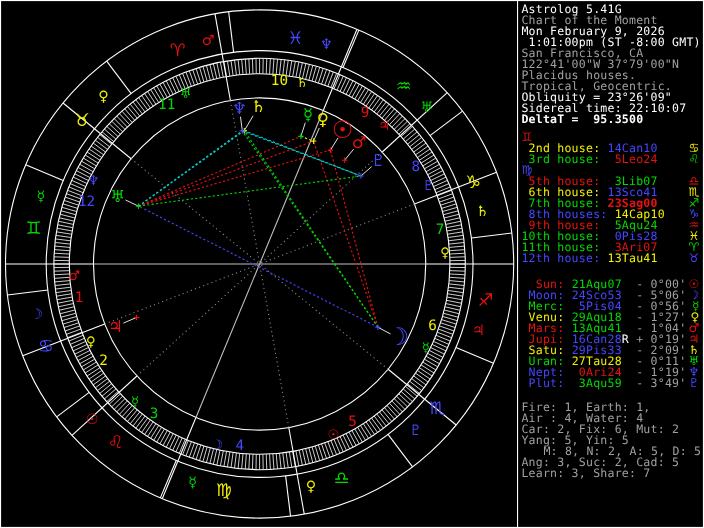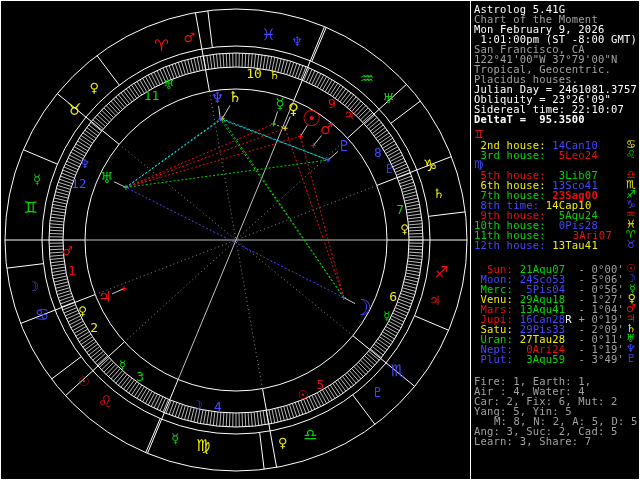--- a/index.html
+++ b/index.html
@@ -545,39 +545,38 @@
     </svg>
   <div class="divider"></div>
   <div class="panel">
     <div class="sect hdr" id="hdr">
         <div class="line"><span style="color: rgb(255, 255, 255);">Astrolog 5.41G</span></div>
         <div class="line"><span style="color: rgb(160, 160, 160);">Chart of the Moment</span></div>
         <div class="line"><span style="color: rgb(255, 255, 255);">Mon February 9, 2026</span></div>
         <div class="line"><span style="color: rgb(255, 255, 255);"> 1:01:00pm (ST -8:00 GMT)</span></div>
         <div class="line"><span style="color: rgb(160, 160, 160);">San Francisco, CA</span></div>
         <div class="line"><span style="color: rgb(160, 160, 160);">122°41'00"W 37°79'00"N</span></div>
+        <div class="line"><span style="color: rgb(160, 160, 160);">Placidus houses.</span></div>
         <div class="line"><span style="color: rgb(160, 160, 160);">Tropical, Geocentric.</span></div>
-        <div class="line"><span style="color: rgb(160, 160, 160);">Placidus houses.</span></div>
-        <div class="line"><span style="color: rgb(255, 255, 255);">Julian Day = 2461081.3757</span></div>
         <div class="line"><span style="color: rgb(255, 255, 255);">Obliquity = 23°26'09"</span></div>
         <div class="line"><span style="color: rgb(255, 255, 255);">Sidereal time: 22:10:07</span></div>
         <div class="line"><span style="color: rgb(255, 255, 255); font-weight: bold;">DeltaT =  95.3500</span></div>
       </div>
     <div class="sect houses" id="houseL">
         <div class="row"><span class="g" style="color: rgb(232, 16, 16);">♊</span></div>
         <div class="row"><span><span style="color: rgb(240, 240, 0);"> 2nd house: </span><span style="color: rgb(70, 70, 255);">14Can10</span></span><span class="g" style="color: rgb(240, 240, 0);">♋</span></div>
         <div class="row"><span><span style="color: rgb(0, 216, 0);"> 3rd house: </span><span style="color: rgb(232, 16, 16);"> 5Leo24</span></span><span class="g" style="color: rgb(0, 216, 0);">♌</span></div>
         <div class="row"><span class="g" style="color: rgb(70, 70, 255);">♍</span></div>
         <div class="row"><span><span style="color: rgb(232, 16, 16);"> 5th house: </span><span style="color: rgb(0, 216, 0);"> 3Lib07</span></span><span class="g" style="color: rgb(232, 16, 16);">♎</span></div>
         <div class="row"><span><span style="color: rgb(240, 240, 0);"> 6th house: </span><span style="color: rgb(70, 70, 255);">13Sco41</span></span><span class="g" style="color: rgb(240, 240, 0);">♏</span></div>
         <div class="row"><span><span style="color: rgb(0, 216, 0);"> 7th house: </span><span style="color: rgb(232, 16, 16); font-weight: bold;">23Sag00</span></span><span class="g" style="color: rgb(0, 216, 0);">♐</span></div>
-        <div class="row"><span><span style="color: rgb(70, 70, 255);"> 8th time: </span><span style="color: rgb(240, 240, 0);">14Cap10</span></span><span class="g" style="color: rgb(70, 70, 255);">♑</span></div>
+        <div class="row"><span><span style="color: rgb(70, 70, 255);"> 8th houses: </span><span style="color: rgb(240, 240, 0);">14Cap10</span></span><span class="g" style="color: rgb(70, 70, 255);">♑</span></div>
         <div class="row"><span><span style="color: rgb(232, 16, 16);"> 9th house: </span><span style="color: rgb(0, 216, 0);"> 5Aqu24</span></span><span class="g" style="color: rgb(232, 16, 16);">♒</span></div>
         <div class="row"><span><span style="color: rgb(0, 216, 0);">10th house: </span><span style="color: rgb(70, 70, 255);"> 0Pis28</span></span><span class="g" style="color: rgb(240, 240, 0);">♓</span></div>
-        <div class="row"><span><span style="color: rgb(0, 216, 0);">11th house: </span><span style="color: rgb(232, 16, 16); margin-left: 14px;"> 3Ari07</span></span><span class="g" style="color: rgb(0, 216, 0);">♈</span></div>
+        <div class="row"><span><span style="color: rgb(0, 216, 0);">11th house: </span><span style="color: rgb(232, 16, 16);"> 3Ari07</span></span><span class="g" style="color: rgb(0, 216, 0);">♈</span></div>
         <div class="row"><span><span style="color: rgb(70, 70, 255);">12th house: </span><span style="color: rgb(240, 240, 0);">13Tau41</span></span><span class="g" style="color: rgb(70, 70, 255);">♉</span></div>
       </div>
     <div class="sect planets" id="planetL">
         <div class="row"><span><span style="color: rgb(232, 16, 16);">  Sun:</span><span style="color: rgb(255, 255, 255);"> </span><span style="color: rgb(0, 216, 0);">21Aqu07</span><span style="color: rgb(255, 255, 255);"> </span><span style="color: rgb(255, 255, 255);"> </span><span style="color: rgb(160, 160, 160);">- 0°00'</span></span><span class="g" style="color: rgb(232, 16, 16);">☉</span></div>
         <div class="row"><span><span style="color: rgb(70, 70, 255);"> Moon:</span><span style="color: rgb(255, 255, 255);"> </span><span style="color: rgb(70, 70, 255);">24Sco53</span><span style="color: rgb(255, 255, 255);"> </span><span style="color: rgb(255, 255, 255);"> </span><span style="color: rgb(160, 160, 160);">- 5°06'</span></span><span class="g" style="color: rgb(70, 70, 255);">☽</span></div>
         <div class="row"><span><span style="color: rgb(0, 216, 0);"> Merc:</span><span style="color: rgb(255, 255, 255);"> </span><span style="color: rgb(70, 70, 255);"> 5Pis04</span><span style="color: rgb(255, 255, 255);"> </span><span style="color: rgb(255, 255, 255);"> </span><span style="color: rgb(160, 160, 160);">- 0°56'</span></span><span class="g" style="color: rgb(0, 216, 0);">☿</span></div>
         <div class="row"><span><span style="color: rgb(240, 240, 0);"> Venu:</span><span style="color: rgb(255, 255, 255);"> </span><span style="color: rgb(0, 216, 0);">29Aqu18</span><span style="color: rgb(255, 255, 255);"> </span><span style="color: rgb(255, 255, 255);"> </span><span style="color: rgb(160, 160, 160);">- 1°27'</span></span><span class="g" style="color: rgb(240, 240, 0);">♀</span></div>
         <div class="row"><span><span style="color: rgb(232, 16, 16);"> Mars:</span><span style="color: rgb(255, 255, 255);"> </span><span style="color: rgb(0, 216, 0);">13Aqu41</span><span style="color: rgb(255, 255, 255);"> </span><span style="color: rgb(255, 255, 255);"> </span><span style="color: rgb(160, 160, 160);">- 1°04'</span></span><span class="g" style="color: rgb(232, 16, 16);">♂</span></div>
         <div class="row"><span><span style="color: rgb(232, 16, 16);"> Jupi:</span><span style="color: rgb(255, 255, 255);"> </span><span style="color: rgb(70, 70, 255);">16Can28</span><span style="color: rgb(255, 255, 255);">R</span><span style="color: rgb(255, 255, 255);"> </span><span style="color: rgb(160, 160, 160);">+ 0°19'</span></span><span class="g" style="color: rgb(232, 16, 16);">♃</span></div>
         <div class="row"><span><span style="color: rgb(240, 240, 0);"> Satu:</span><span style="color: rgb(255, 255, 255);"> </span><span style="color: rgb(70, 70, 255);">29Pis33</span><span style="color: rgb(255, 255, 255);"> </span><span style="color: rgb(255, 255, 255);"> </span><span style="color: rgb(160, 160, 160);">- 2°09'</span></span><span class="g" style="color: rgb(240, 240, 0);">♄</span></div>

